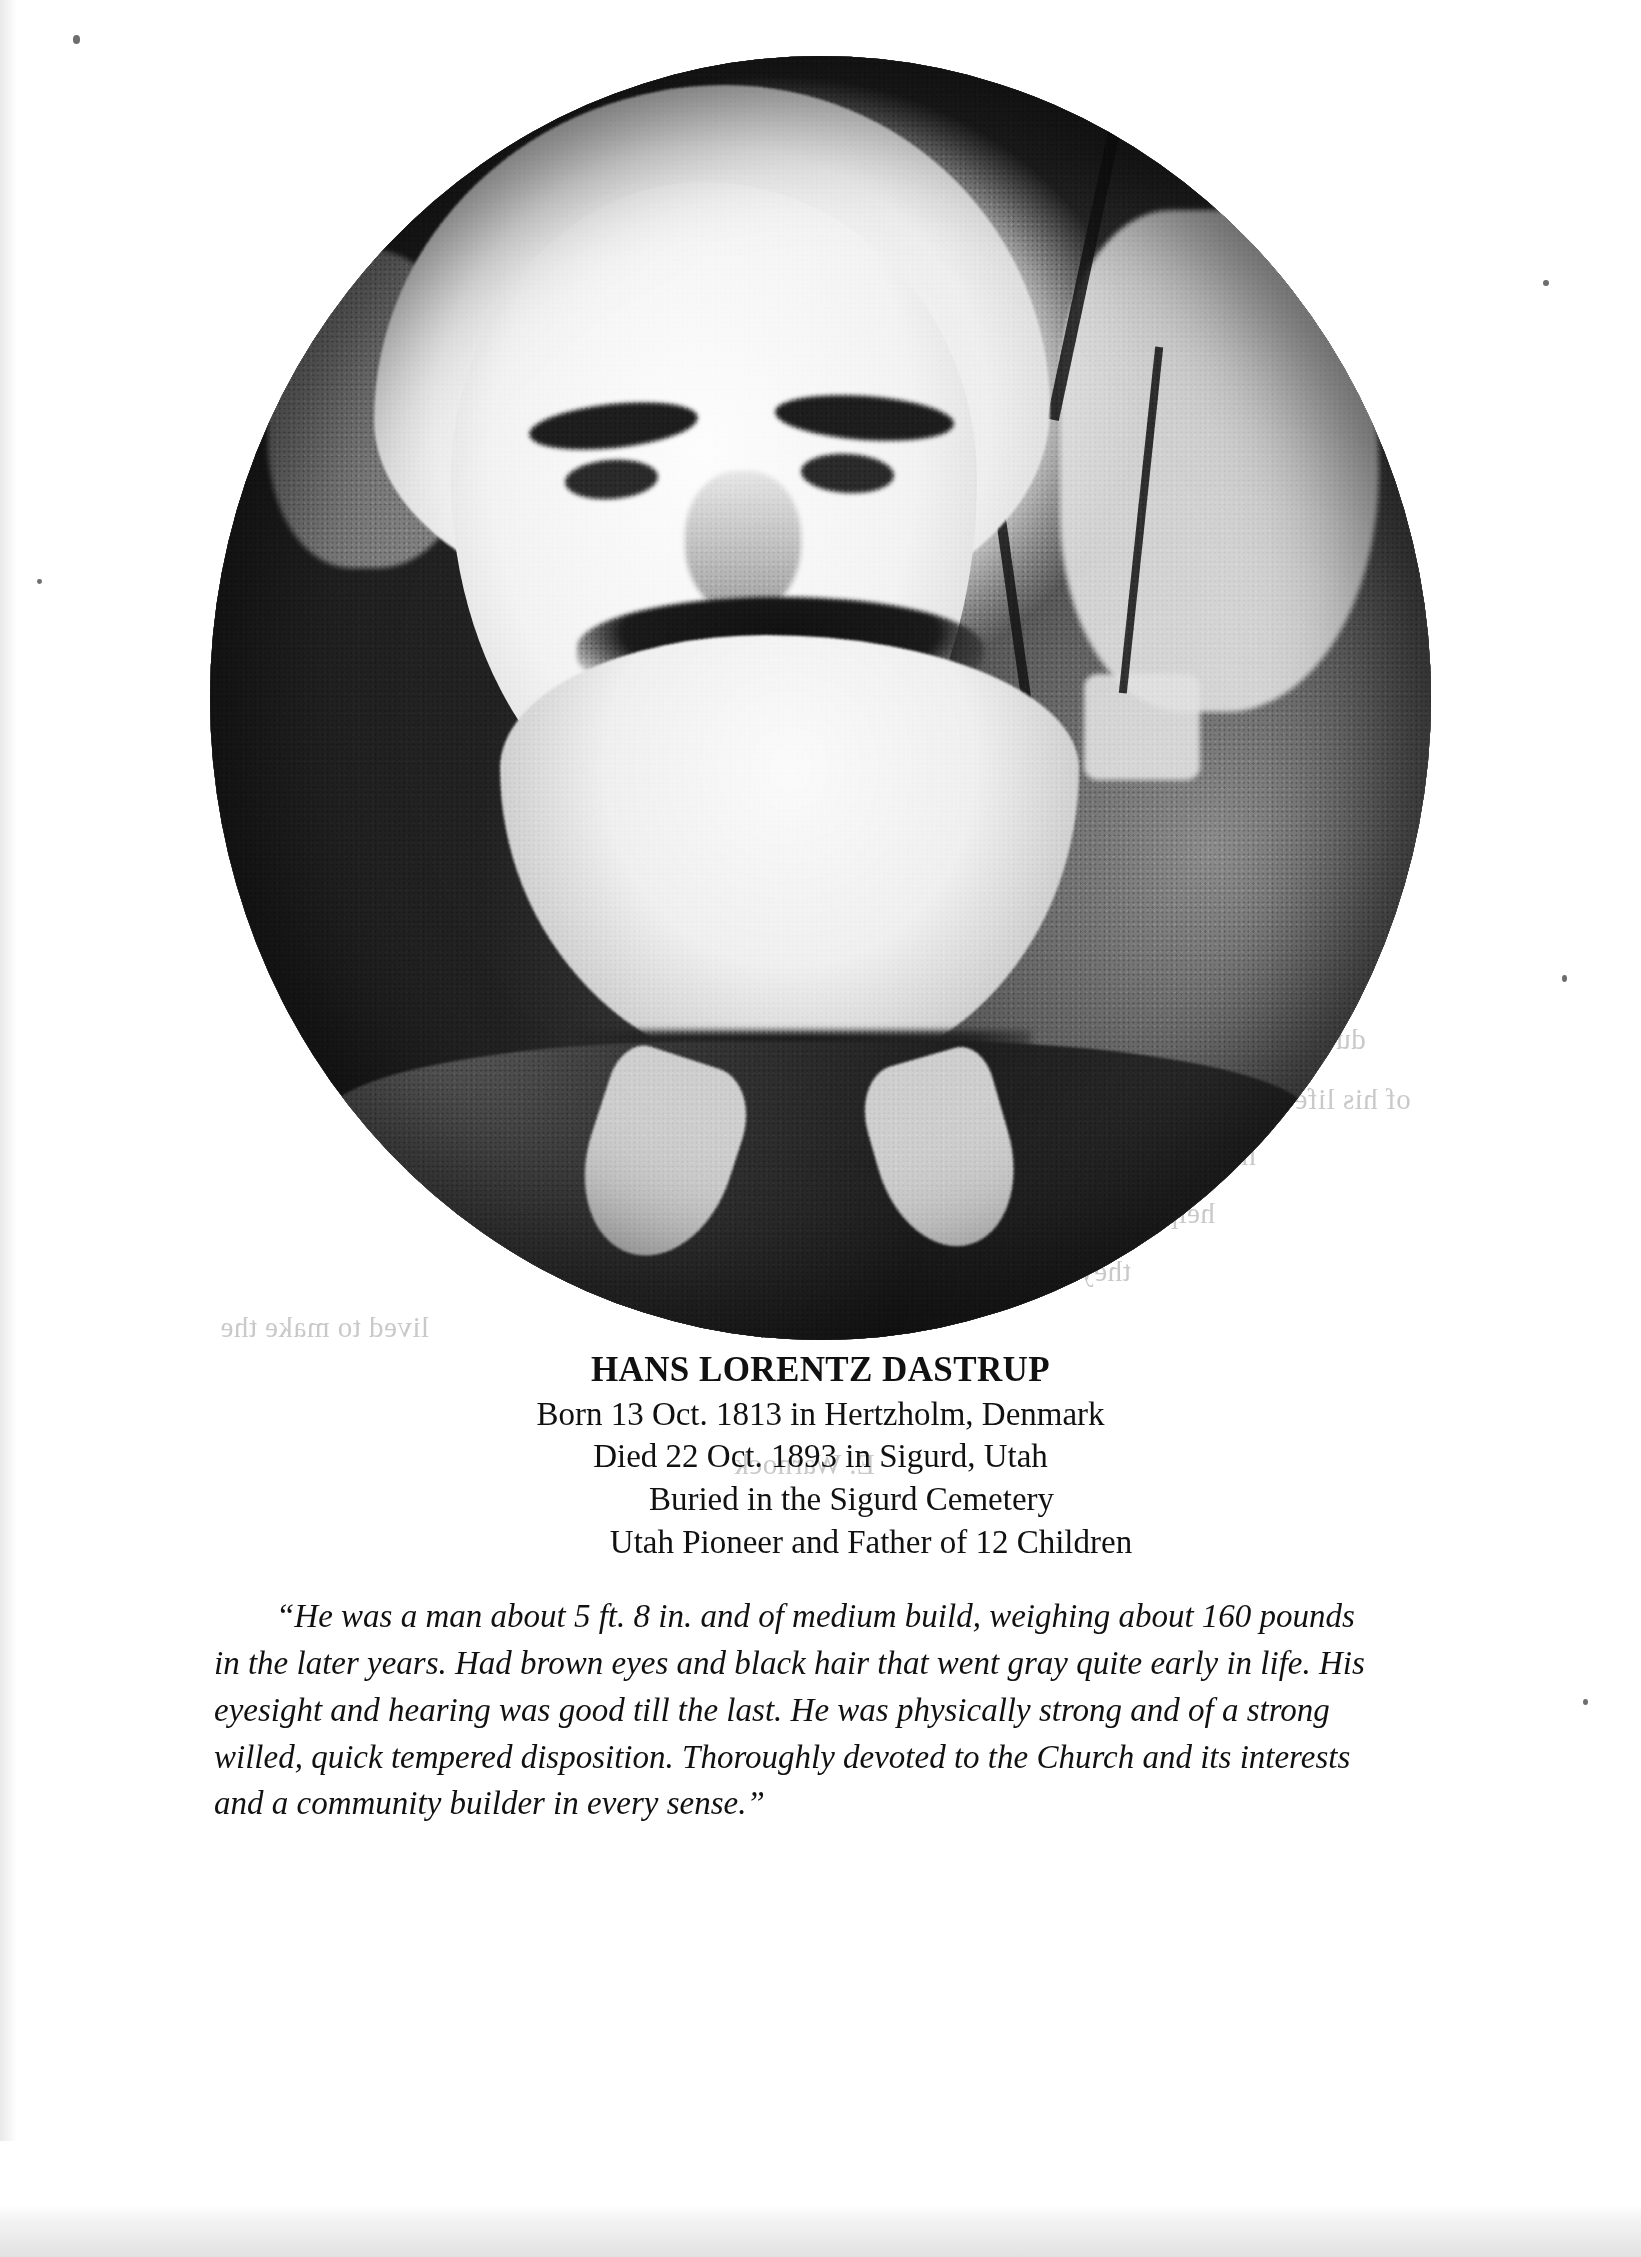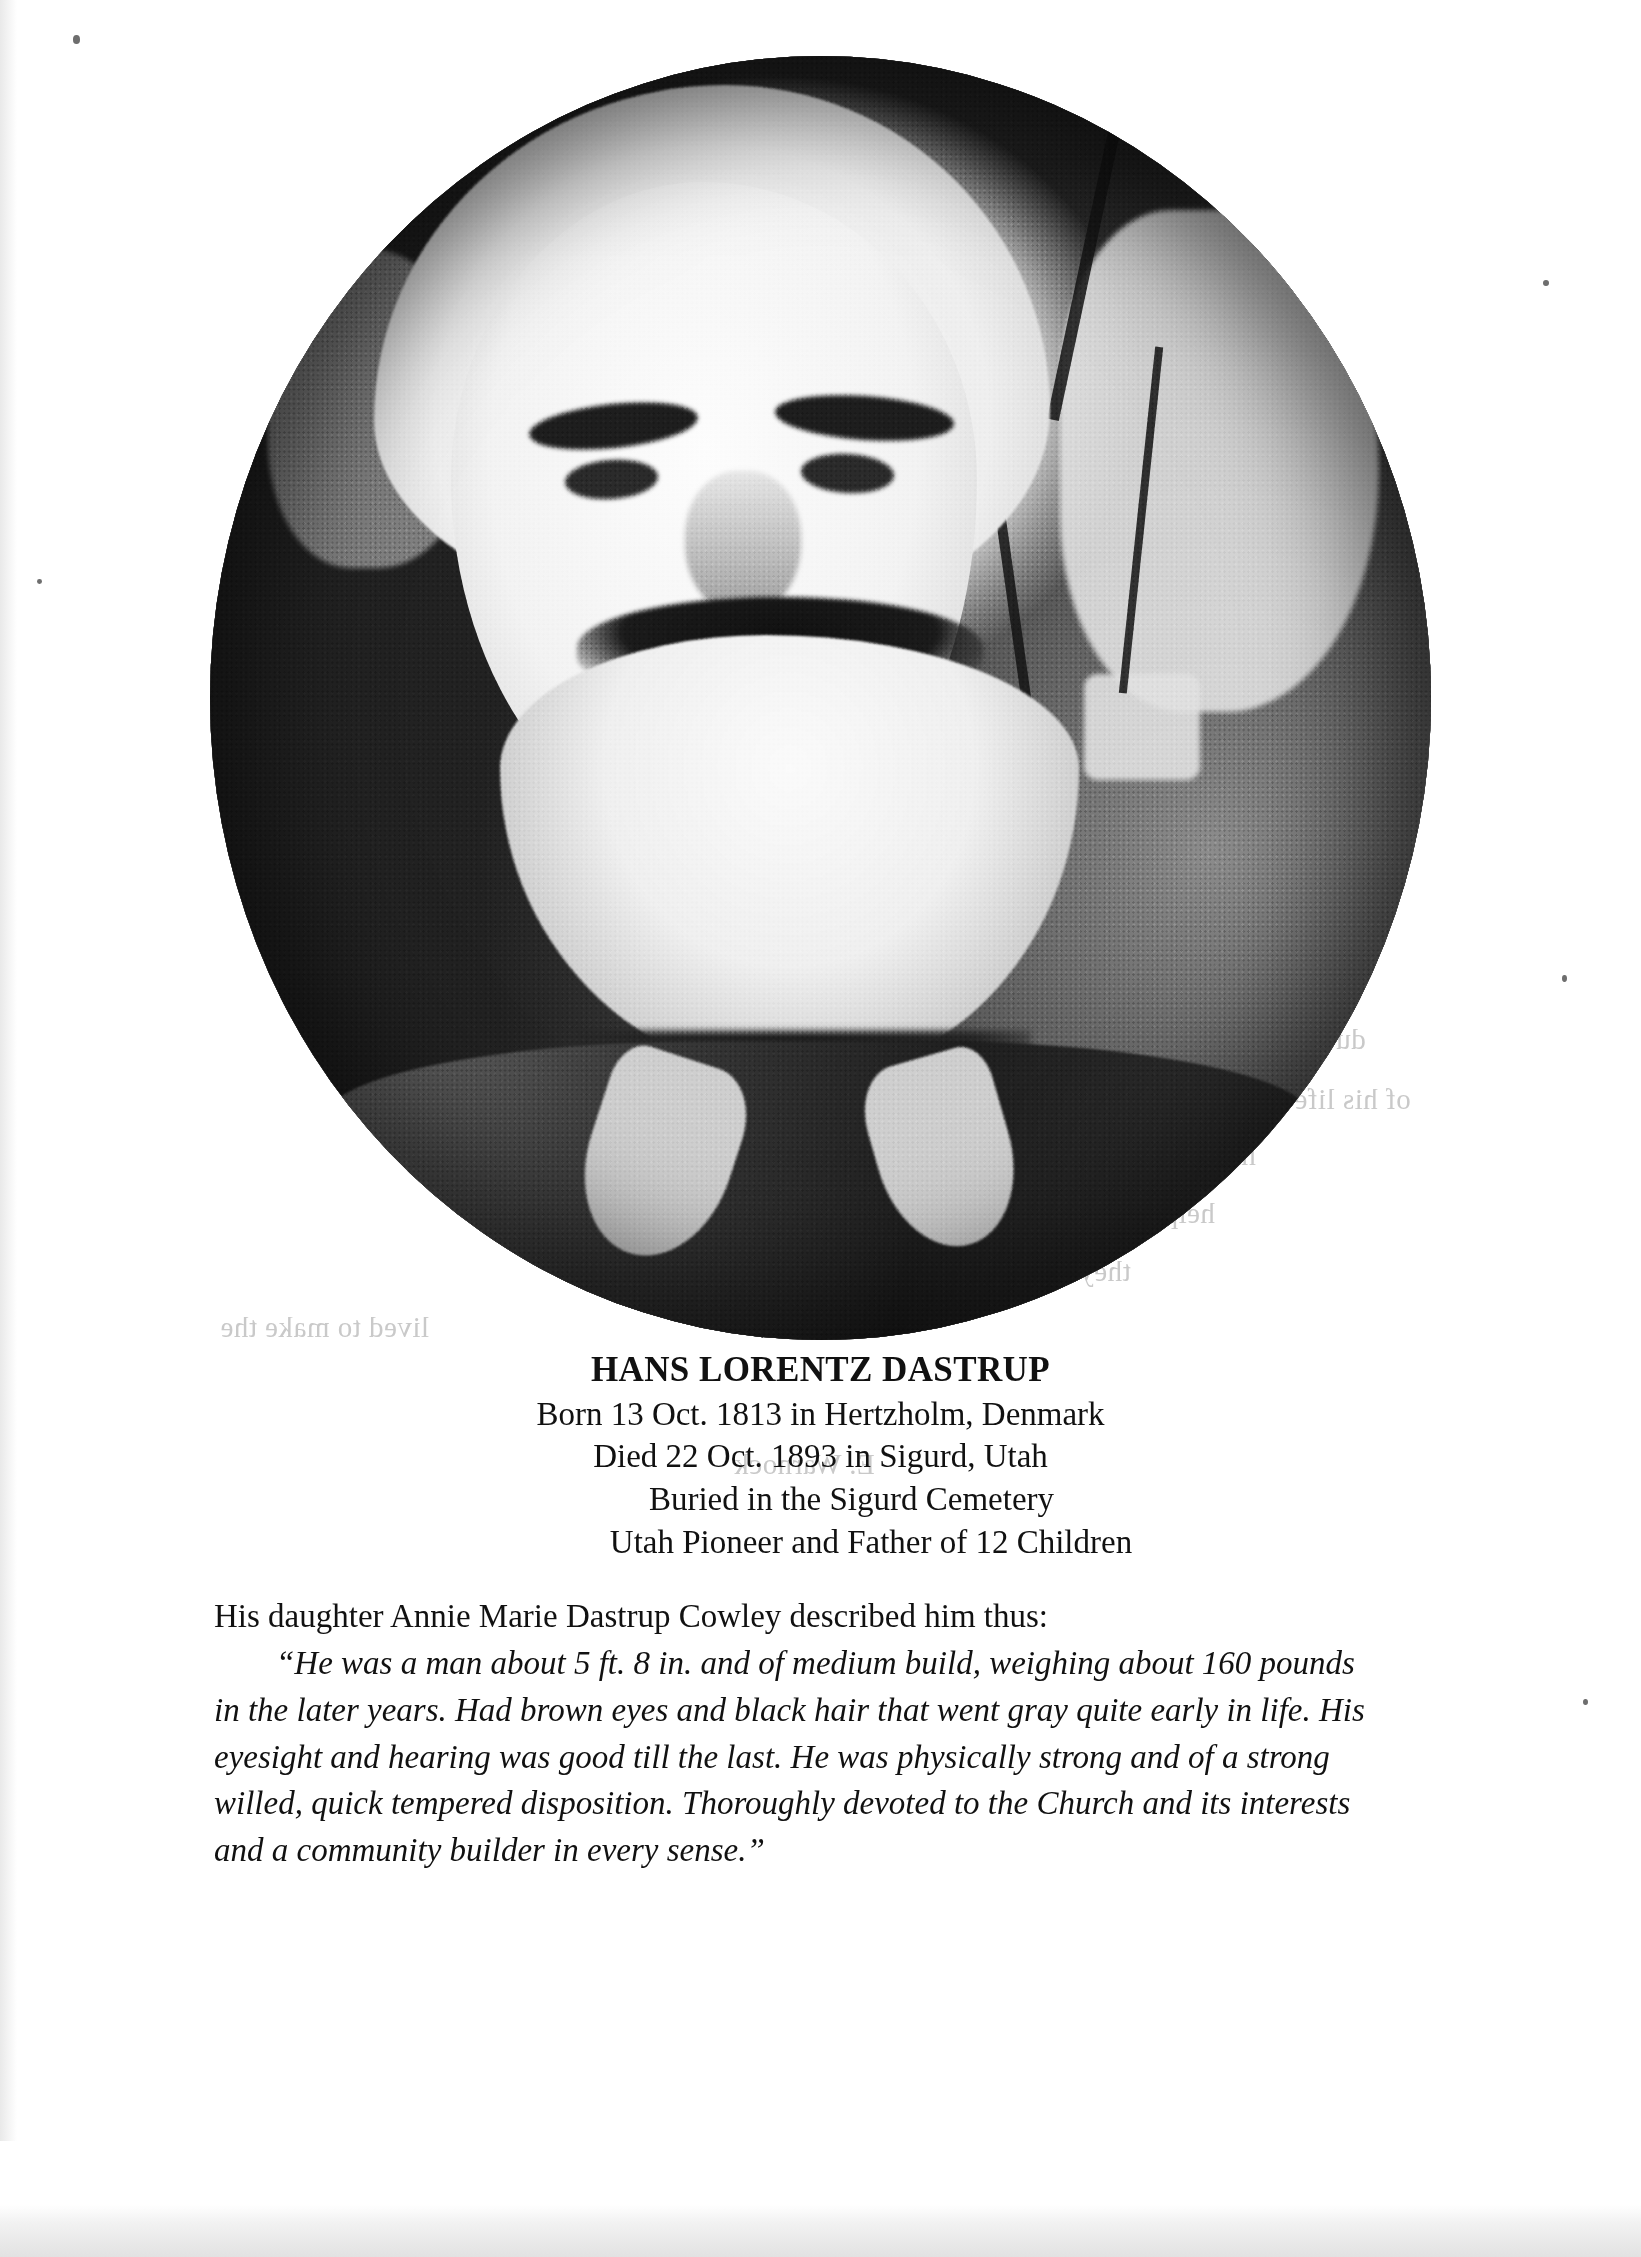--- a/index.html
+++ b/index.html
@@ -276,20 +276,19 @@
 
   <div class="caption">
     <div class="name">HANS LORENTZ DASTRUP</div>
     <div class="line">Born 13 Oct. 1813 in Hertzholm, Denmark</div>
     <div class="line">Died 22 Oct. 1893 in Sigurd, Utah</div>
     <div class="line indent2">Buried in the Sigurd Cemetery</div>
     <div class="line indent1">Utah Pioneer and Father of 12 Children</div>
   </div>
 
   <div class="body">
-    <p>His daughter Annie Marie Dastrup Cowley described him thus:</p>
     <p class="para-indent">“He was a man about 5 ft. 8 in. and of medium build, weighing about 160 pounds in the later years.  Had brown eyes and black hair that went gray quite early in life.  His eyesight and hearing was good till the last.  He was physically strong and of a strong willed, quick tempered disposition. Thoroughly devoted to the Church and its interests and a community builder in every sense.”</p>
   </div>
 
   <div class="scan-bottom-line"></div>
   <div class="scan-edge-bottom"></div>
 </div>
 
 
 </body></html>

